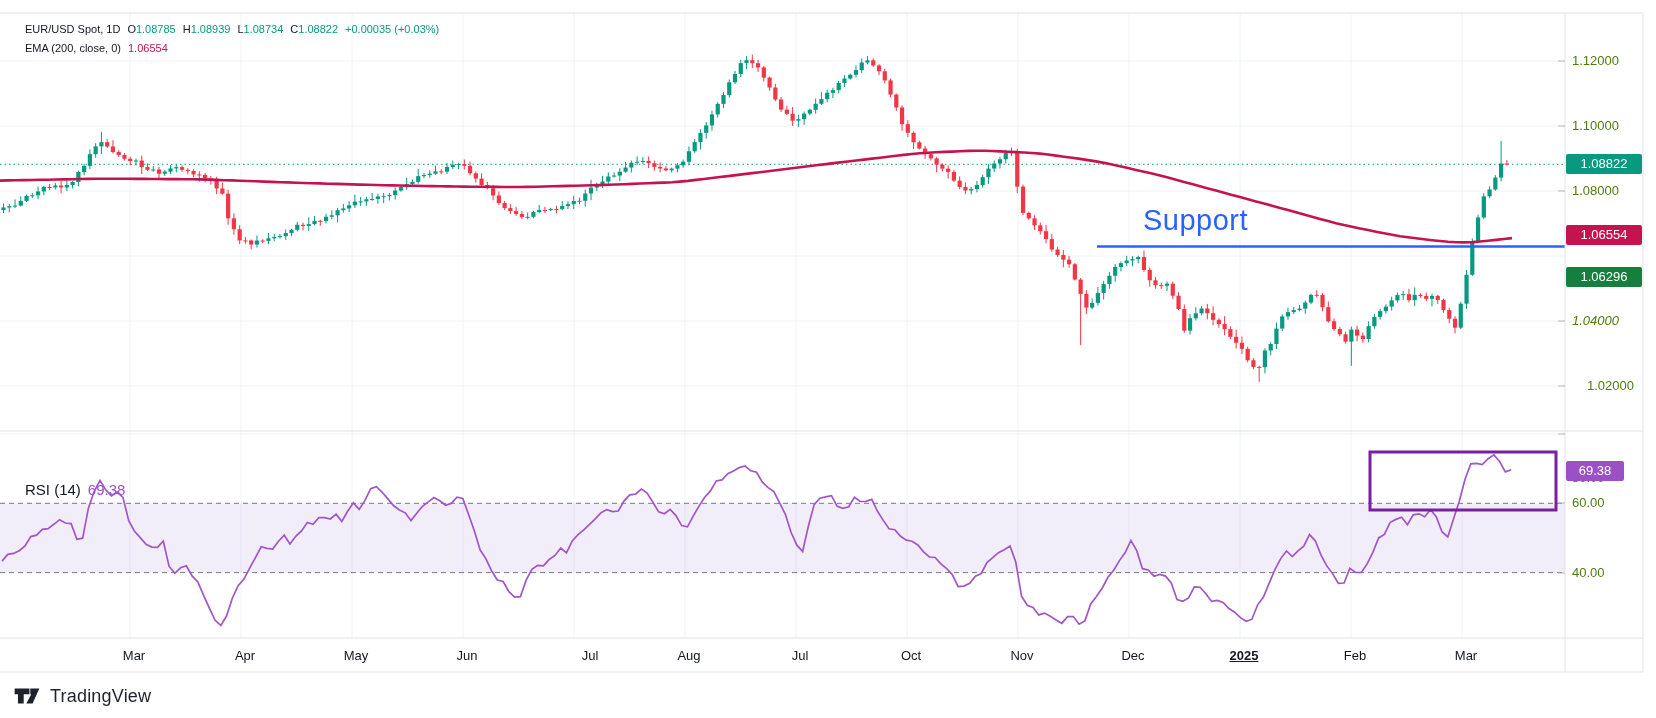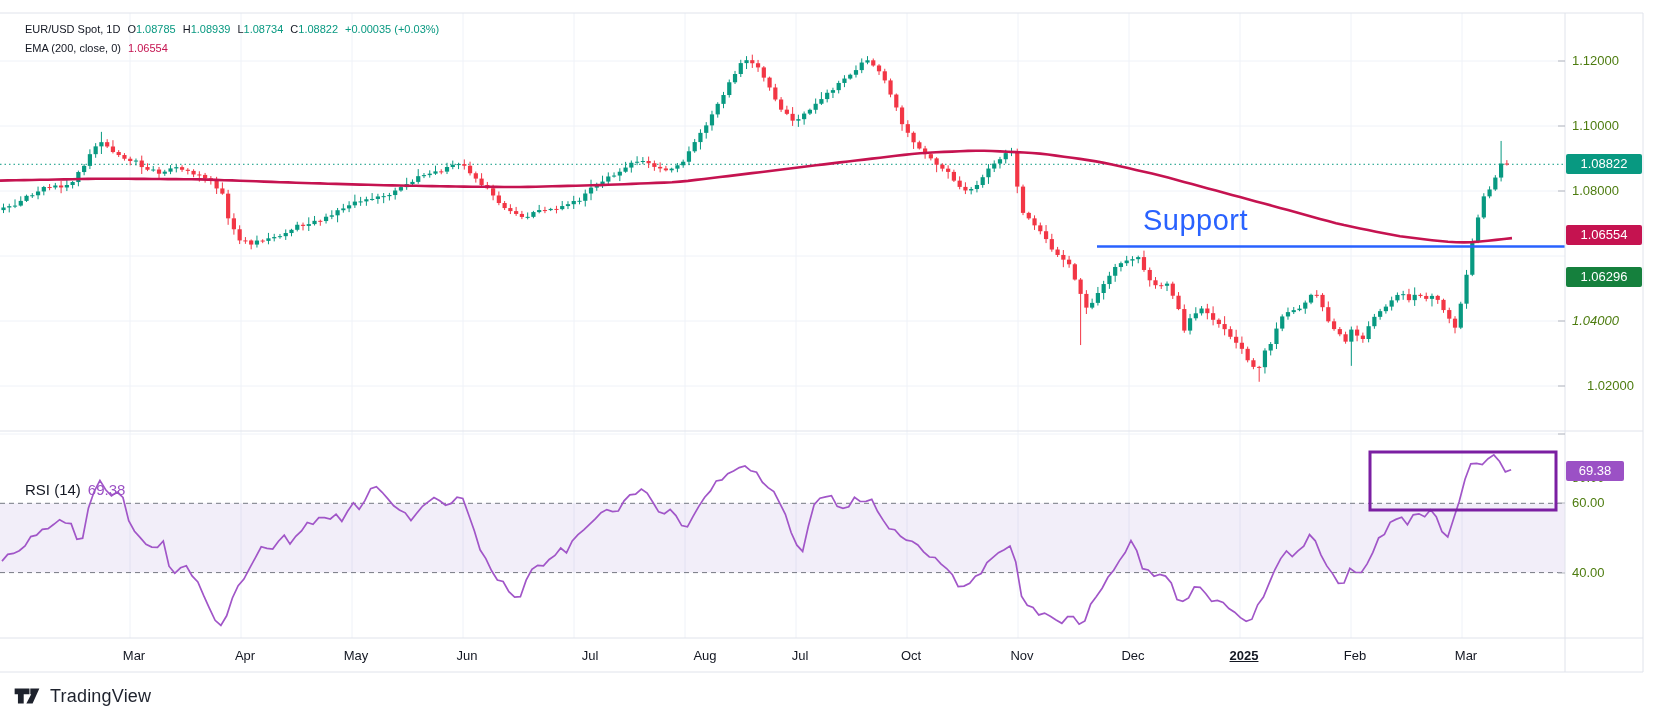--- a/index.html
+++ b/index.html
@@ -635,21 +635,21 @@
   <div class="axis-label" style="top:436px;margin-top:34px;">80.00</div>
   <div class="axis-label" style="top:495px;">60.00</div>
   <div class="axis-label" style="top:565px;">40.00</div>
   <div class="badge" style="top:461px;width:58px;background:#9B51C5;">69.38</div>
 
   <div class="time-label" style="left:130px;">Mar</div>
   <div class="time-label" style="left:241px;">Apr</div>
   <div class="time-label" style="left:352px;">May</div>
   <div class="time-label" style="left:463px;">Jun</div>
   <div class="time-label" style="left:586px;">Jul</div>
-  <div class="time-label" style="left:685px;margin-left:16px;">Aug</div>
+  <div class="time-label" style="left:685px;">Aug</div>
   <div class="time-label" style="left:796px;">Jul</div>
   <div class="time-label" style="left:907px;">Oct</div>
   <div class="time-label" style="left:1018px;">Nov</div>
   <div class="time-label" style="left:1129px;">Dec</div>
   <div class="time-label bold" style="left:1240px;">2025</div>
   <div class="time-label" style="left:1351px;">Feb</div>
   <div class="time-label" style="left:1462px;">Mar</div>
 
   <div class="logo-row">
     <svg width="28" height="24" viewBox="0 0 34 24">

